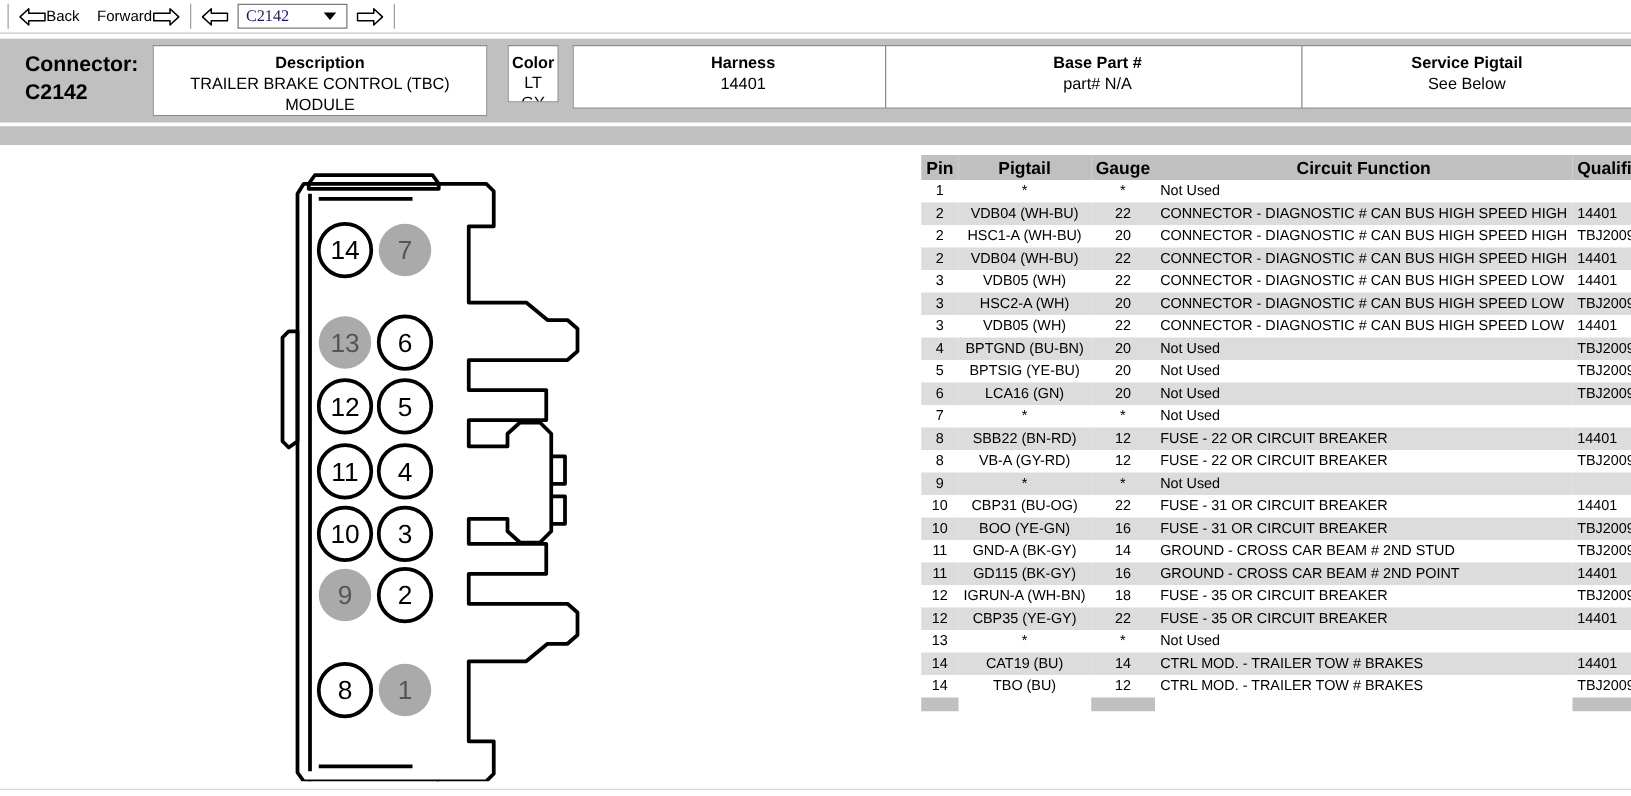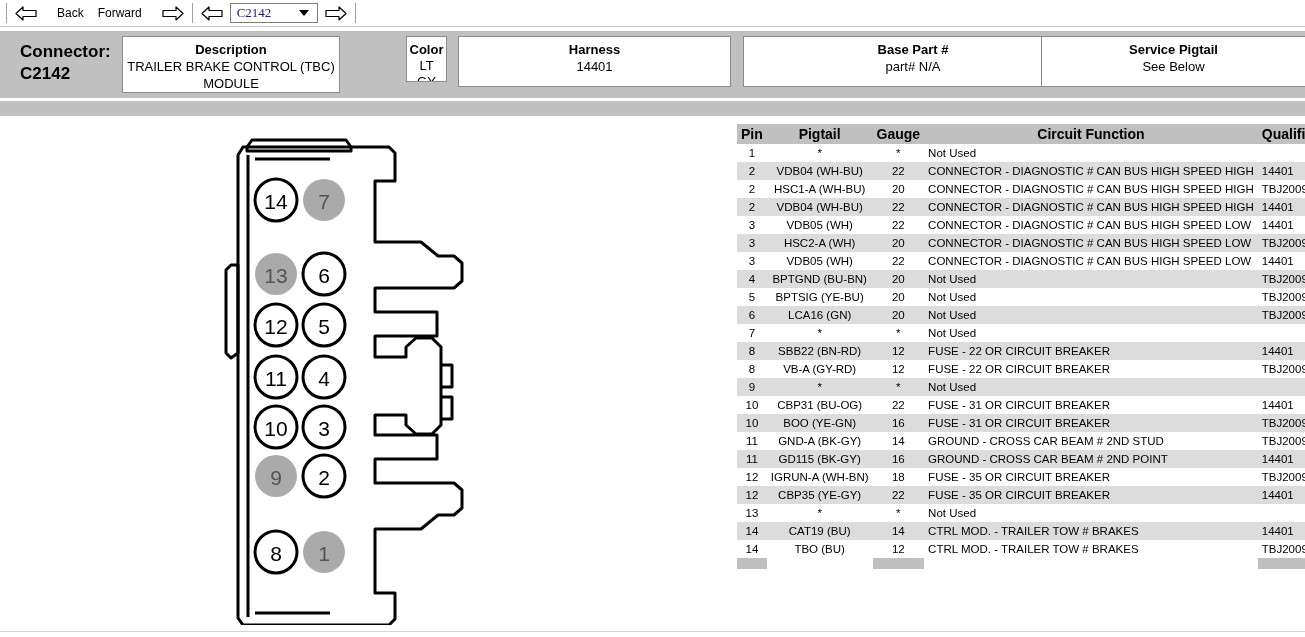--- a/index.html
+++ b/index.html
@@ -29,21 +29,21 @@
   .tb-sep {
     width: 1px; height: 20px;
     background: #a0a0a0;
     margin: 0 6px;
     flex: none;
   }
   .tb-sep.first { margin-left: 6px; }
   .nav-btn {
     display: flex;
     align-items: center;
-    gap: 20px;
+    gap: 0;
     font-size: 12px;
     color: #000000;
     padding: 0 2px;
     white-space: nowrap;
     flex: none;
   }
   .arrow {
     display: inline-block;
     width: 22px; height: 15px;
     flex: none;
@@ -108,25 +108,25 @@
     font-weight: bold;
     color: #000000;
     margin-top: 5px;
     line-height: 16px;
   }
   .hcell .hc-val {
     font-size: 13px;
     color: #000000;
     line-height: 17px;
   }
-  .hc-desc   { left: 122px; top: 36px; width: 218px; height: 57px; }
+  .hc-desc   { left: 122px; top: 36px; width: 268px; height: 57px; }
   .hc-color  { left: 406px; top: 36px; width: 41px;  height: 46px; }
   .hc-color .hc-val { line-height: 16px; }
   .hc-harness{ left: 458px; top: 36px; width: 273px; height: 51px; text-align: center; }
-  .hc-base   { left: 743px; top: 36px; width: 340px; height: 51px; }
+  .hc-base   { left: 708px; top: 36px; width: 340px; height: 51px; }
   .hc-pigtail{ left: 1041px; top: 36px; width: 264px; height: 51px; border-right: none; }
 
   
   .pintable {
     position: absolute;
     left: 737px; top: 124px;
     border-collapse: collapse;
     font-size: 11.5px;
     color: #000000;
   }

